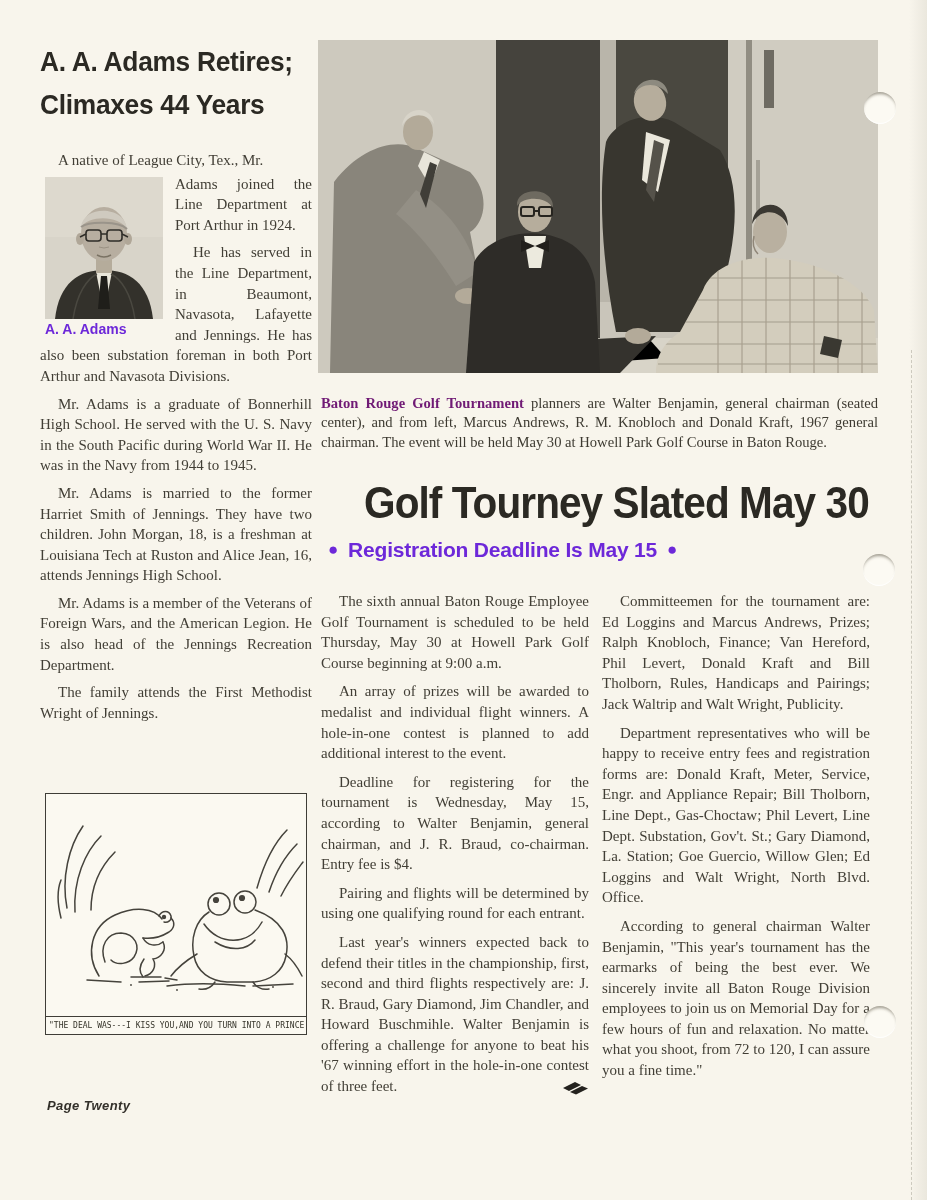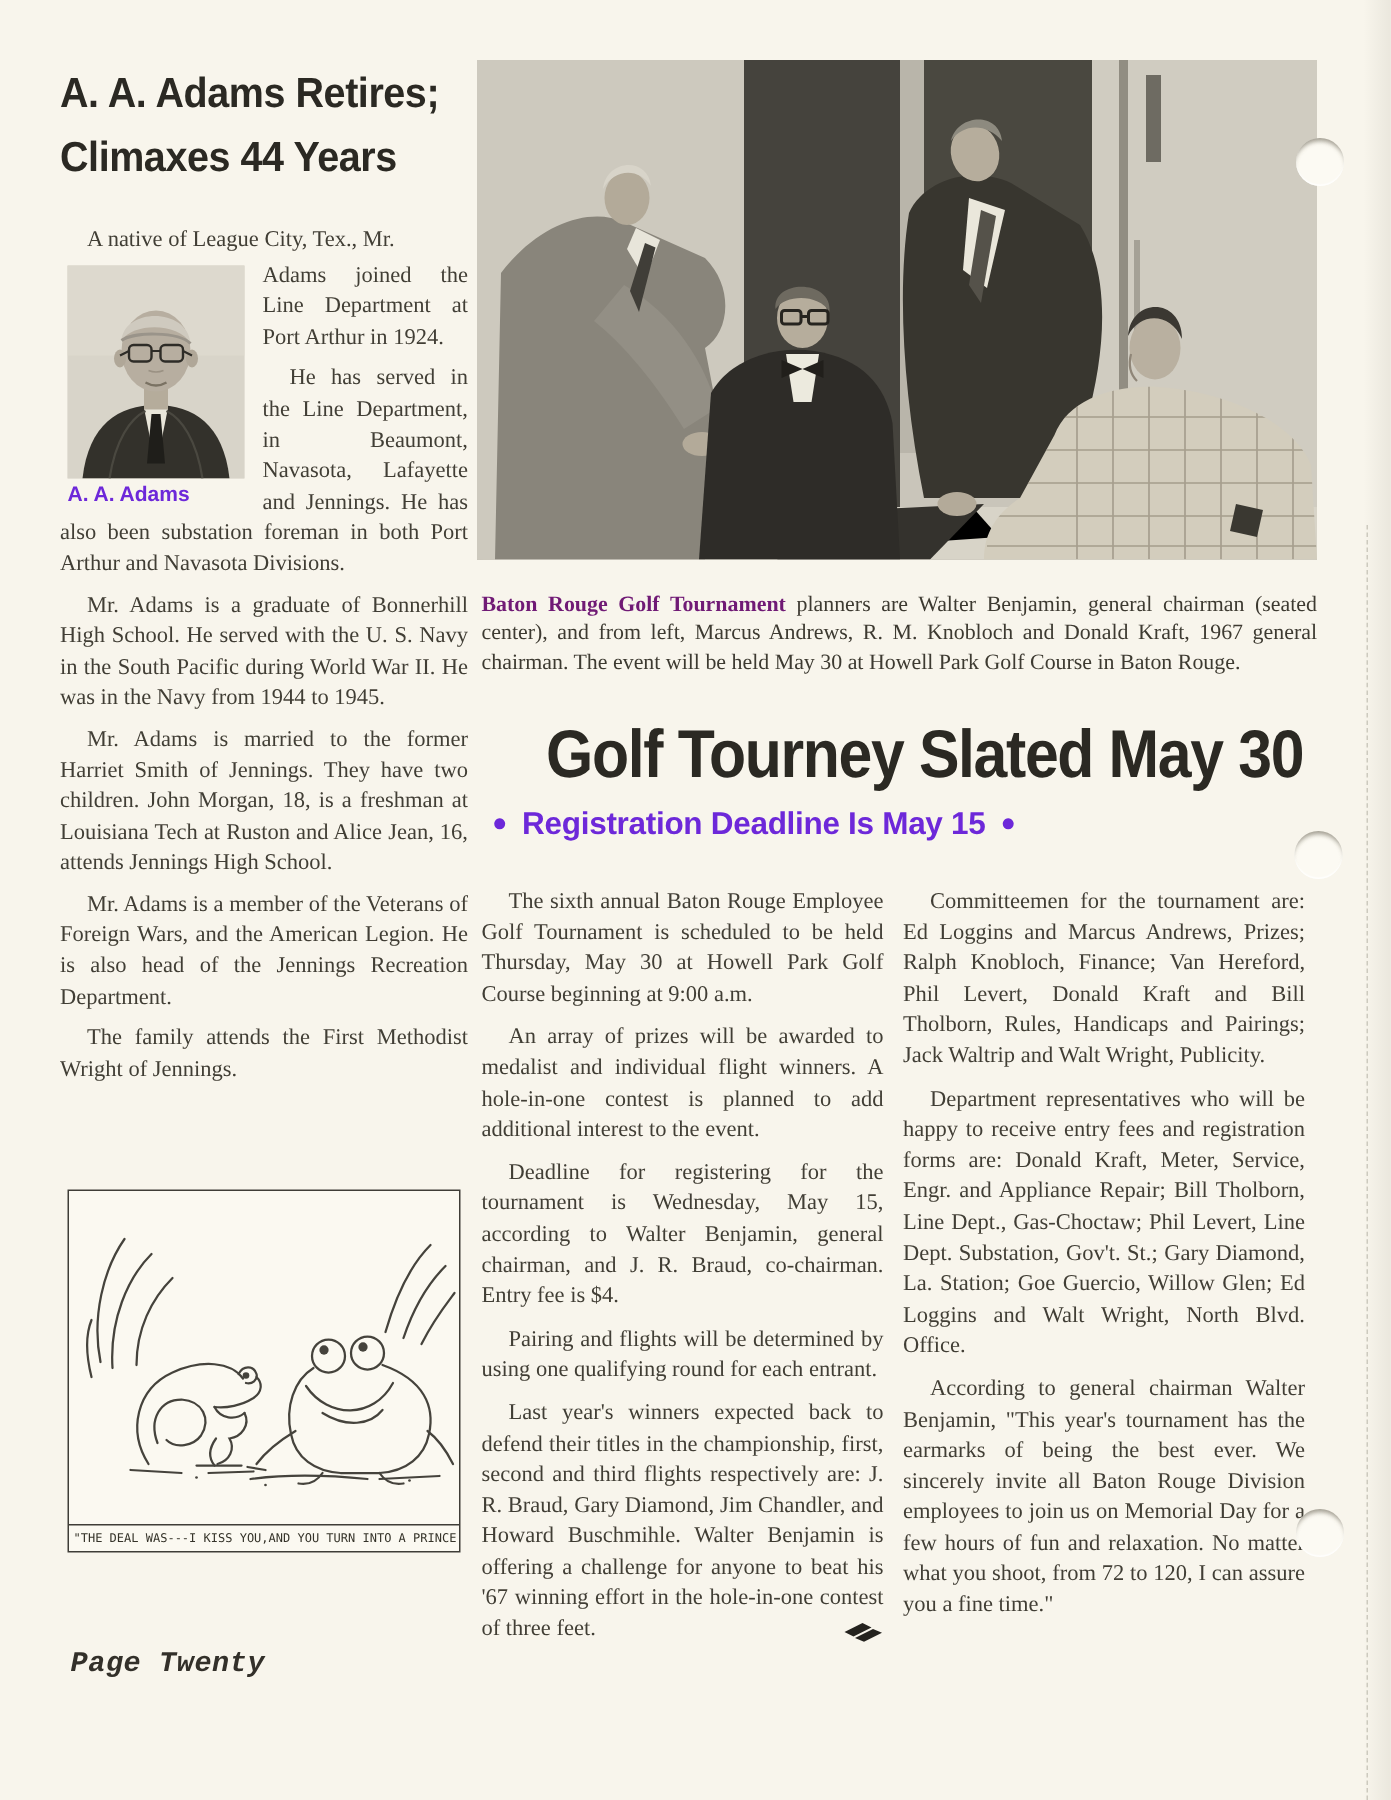--- a/index.html
+++ b/index.html
@@ -39,22 +39,22 @@
   .golf-sub{position:absolute;left:318px;top:538px;width:560px;
             font-family:"Liberation Sans", sans-serif;font-weight:700;font-size:21px;
             color:#6d28d9;letter-spacing:-.2px;}
   .golf-sub .bullet{font-size:17px;position:relative;top:-2px;padding:0 10px;}
   
   .golf-cols{position:absolute;left:321px;top:591px;width:556px;display:flex;gap:13px;}
   .gcol{width:268px;}
   .gcol .body-p{margin:0 0 8px 0;}
   .endmark{float:right;margin-top:4px;}
   
-  .footer{position:absolute;left:47px;top:1098px;font-family:Liberation Mono, monospace;
-          font-style:italic;font-weight:600;font-size:19px;color:#33302a;letter-spacing:.4px;}
+  .footer{position:absolute;left:47px;top:1098px;font-family:Liberation Sans, sans-serif;
+          font-style:italic;font-weight:600;font-size:13px;color:#33302a;letter-spacing:.4px;}
   .punch{position:absolute;width:32px;height:32px;border-radius:50%;
          background:radial-gradient(circle at 50% 58%, #fcfaf3 55%, #f1eee3 100%);
          box-shadow:inset 0 4px 3px -2px rgba(95,90,75,.55), inset 0 -1px 1px rgba(255,255,255,.9);}
   .p1{left:864px;top:92px;} .p2{left:863px;top:554px;} .p3{left:864px;top:1006px;}
   .edge-line{position:absolute;right:15px;top:350px;height:850px;width:0;
              border-left:1px dashed rgba(110,105,88,.30);}
   .edge-shade{position:absolute;right:0;top:0;width:18px;height:100%;
               background:linear-gradient(to right, rgba(0,0,0,0), rgba(115,110,92,.10));}
   svg{display:block;}
 </style>

